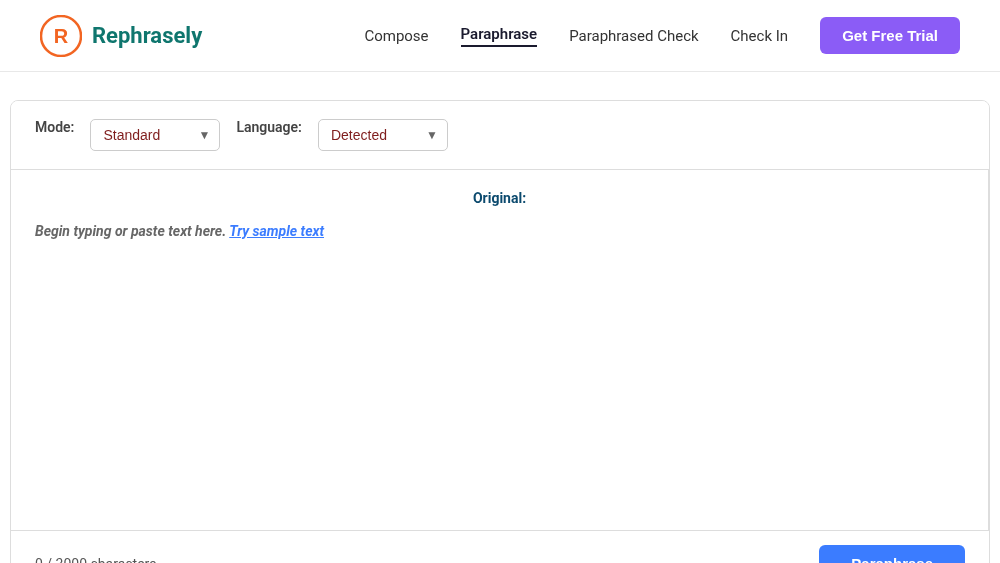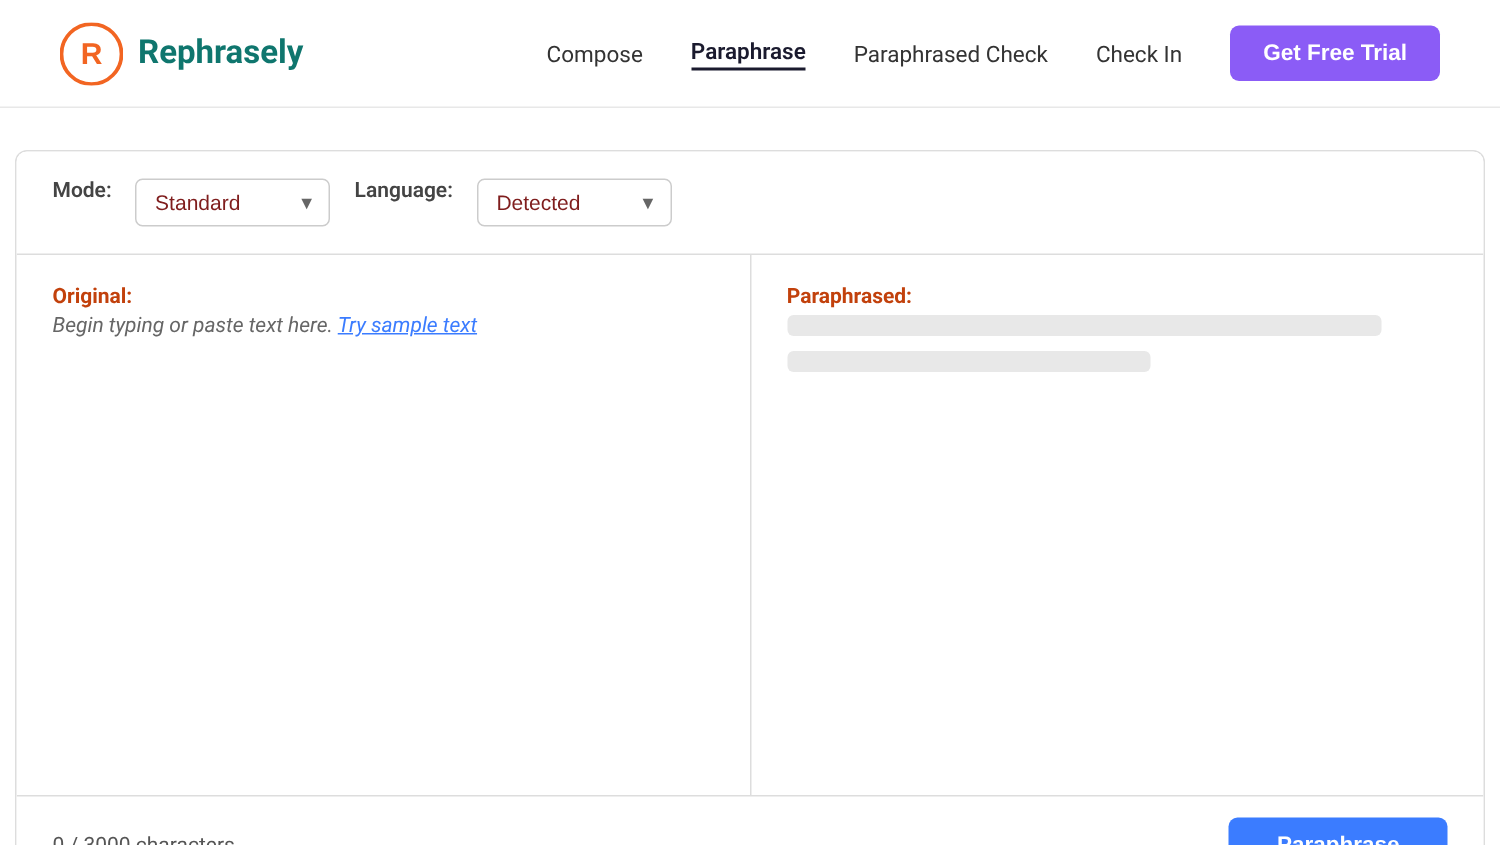--- a/index.html
+++ b/index.html
@@ -118,22 +118,23 @@
       flex: 1;
       padding: 20px 24px;
       border-right: 1px solid #ddd;
     }
     .editor-pane.right {
       border-right: none;
     }
     .pane-label {
       font-size: 14px;
       font-weight: 700;
-      color: #c2410c;
-      margin-bottom: 0;
+      color: #0c4a6e;
+      margin-bottom: 14px;
+      text-align: center;
     }
     .original-textarea {
       width: 100%;
       height: 290px;
       border: none;
       outline: none;
       resize: none;
       font-size: 14px;
       color: #666;
       font-style: italic;
@@ -236,33 +237,26 @@
         <option>German</option>
       </select>
       <span class="select-arrow">▼</span>
     </div>
   </div>
 
   <div class="editor-area">
 
     <div class="editor-pane">
       <div class="pane-label">Original:</div>
-      <div style="font-size:14px;color:#666;font-style:italic;line-height:1.6;">
+      <div style="font-size:14px;color:#666;font-style:italic;line-height:1.6;font-weight:bold;">
         <span>Begin typing or paste text here. </span><span class="sample-link">Try sample text</span>
       </div>
       <textarea class="original-textarea" style="margin-top: 0px; height: 260px;"></textarea>
     </div>
 
-    <div class="editor-pane right">
-      <div class="pane-label">Paraphrased:</div>
-      <div class="paraphrased-placeholder">
-        <div class="placeholder-line long"></div>
-        <div class="placeholder-line medium"></div>
-      </div>
-    </div>
   </div>
 
   <div class="footer-row">
     <span class="char-count">0 / 3000 characters</span>
     <div class="footer-right">
       <button class="btn-paraphrase">Paraphrase</button>
     </div>
   </div>
 
 </div>

